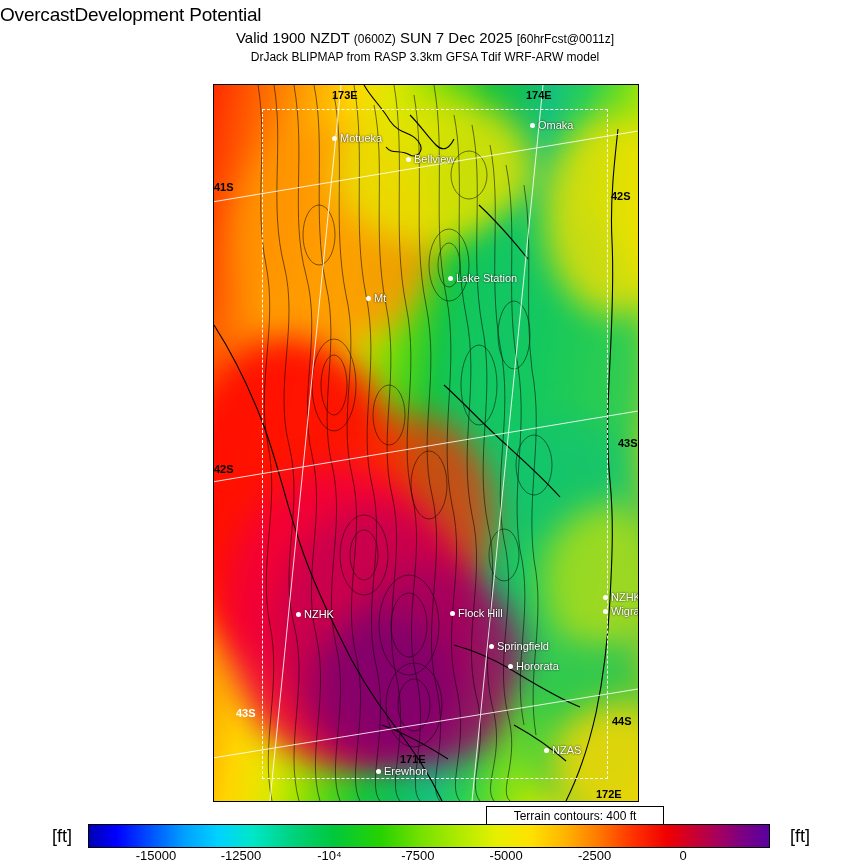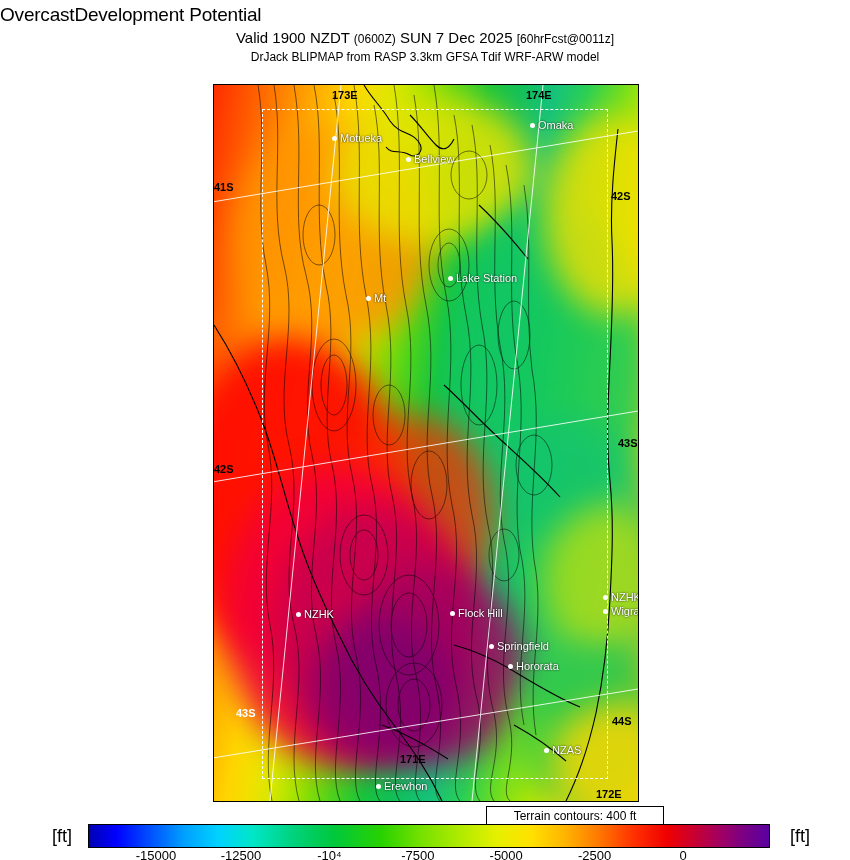--- a/index.html
+++ b/index.html
@@ -235,21 +235,21 @@
     <div class="pt" style="left:192px;top:67px;"><span class="dot"></span><span class="lbl">Bellview</span></div>
     <div class="pt" style="left:196px;top:186px;margin-left:38px;"><span class="dot"></span><span class="lbl">Lake Station</span></div>
     <div class="pt" style="left:152px;top:206px;"><span class="dot"></span><span class="lbl">Mt</span></div>
     <div class="pt" style="left:82px;top:522px;"><span class="dot"></span><span class="lbl">NZHK</span></div>
     <div class="pt" style="left:236px;top:521px;"><span class="dot"></span><span class="lbl">Flock Hill</span></div>
     <div class="pt" style="left:389px;top:505px;"><span class="dot"></span><span class="lbl">NZHK</span></div>
     <div class="pt" style="left:389px;top:519px;"><span class="dot"></span><span class="lbl">Wigram</span></div>
     <div class="pt" style="left:275px;top:554px;"><span class="dot"></span><span class="lbl">Springfield</span></div>
     <div class="pt" style="left:294px;top:574px;"><span class="dot"></span><span class="lbl">Hororata</span></div>
     <div class="pt" style="left:330px;top:658px;"><span class="dot"></span><span class="lbl">NZAS</span></div>
-    <div class="pt" style="left:162px;top:679px;margin-top:15px;"><span class="dot"></span><span class="lbl">Erewhon</span></div>
+    <div class="pt" style="left:162px;top:679px;"><span class="dot"></span><span class="lbl">Erewhon</span></div>
   </div>
 </div>
 
 <div class="terrainbox">Terrain contours: 400 ft</div>
 
 <div class="cb-unit left" style="position:absolute;top:826px;">[ft]</div>
 <div class="cb-unit right" style="position:absolute;top:826px;">[ft]</div>
 
 <div class="cbwrap">
   <div class="cbar"></div>

